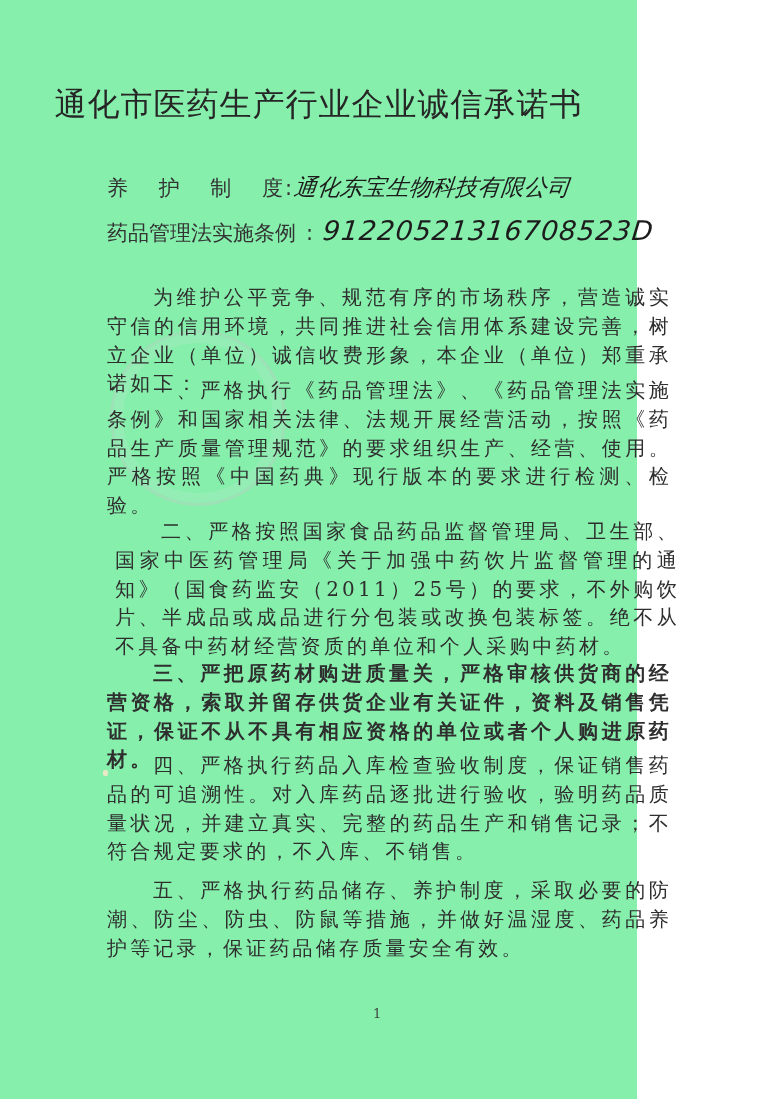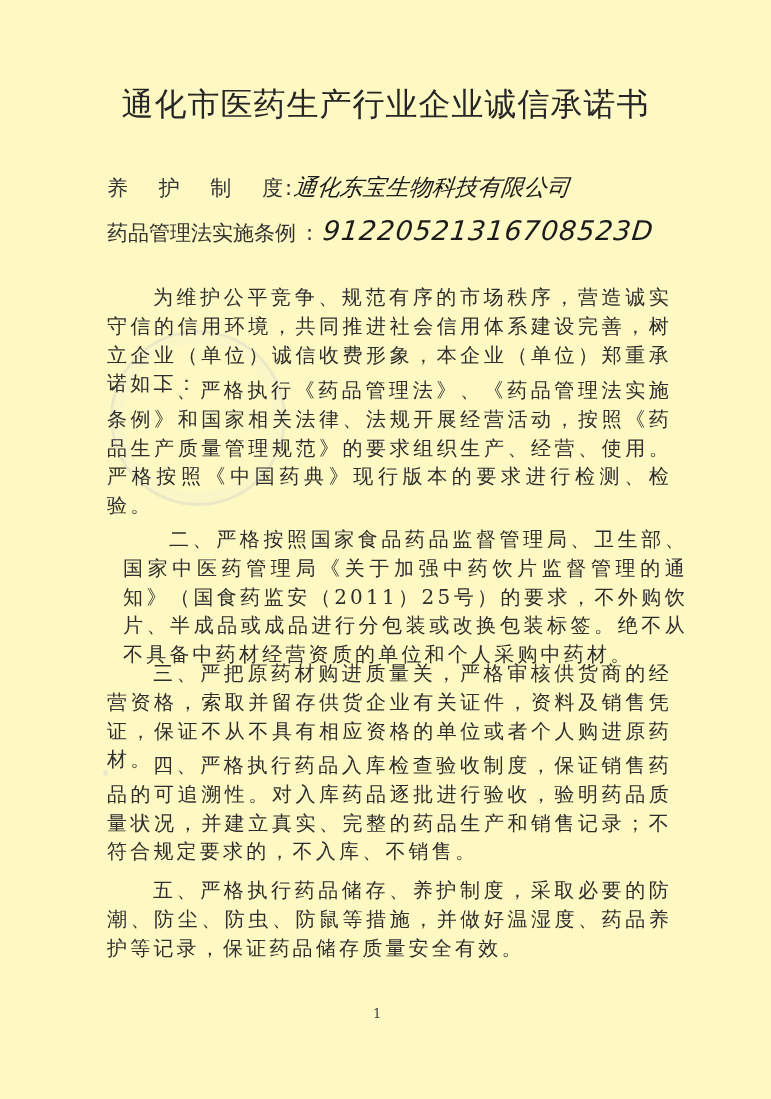--- a/index.html
+++ b/index.html
@@ -11,22 +11,22 @@
       width: 771px;
       height: 1099px;
       position: relative;
       overflow: hidden;
       color: #2b2b2b;
       font-family: "DejaVu Serif", "Liberation Serif", serif;
     }
     .page {
       position: absolute;
       left: 0; top: 0;
-      width: 771px; height: 1099px;
-      background: #fef9c3;
+      width: 637px; height: 1099px;
+      background: #86efac;
     }
     .seal-ghost {
       position: absolute;
       left: 110px;
       top: 330px;
       width: 170px;
       height: 170px;
       border-radius: 50%;
       border: 3px solid rgba(200, 200, 200, 0.35);
       box-shadow: inset 0 0 0 10px rgba(230,230,230,0.15);
@@ -118,22 +118,22 @@
   </div>
 
   <div class="field-row" style="top:215px;">
     <span class="field-label">药品管理法实施条例</span><span class="field-colon" style="margin:0 10px;">:</span><span class="handwritten code-hand">91220521316708523D</span>
   </div>
 
   <p class="para" style="top:283px; margin:0;">为维护公平竞争、规范有序的市场秩序，营造诚实守信的信用环境，共同推进社会信用体系建设完善，树立企业（单位）诚信收费形象，本企业（单位）郑重承诺如下：</p>
 
   <p class="para" style="top:376px; margin:0;">一、严格执行《药品管理法》、《药品管理法实施条例》和国家相关法律、法规开展经营活动，按照《药品生产质量管理规范》的要求组织生产、经营、使用。严格按照《中国药典》现行版本的要求进行检测、检验。</p>
 
-  <p class="para" style="top:509px; margin:16px;">二、严格按照国家食品药品监督管理局、卫生部、国家中医药管理局《关于加强中药饮片监督管理的通知》（国食药监安（2011）25号）的要求，不外购饮片、半成品或成品进行分包装或改换包装标签。绝不从不具备中药材经营资质的单位和个人采购中药材。</p>
+  <p class="para" style="top:509px; margin:8px;">二、严格按照国家食品药品监督管理局、卫生部、国家中医药管理局《关于加强中药饮片监督管理的通知》（国食药监安（2011）25号）的要求，不外购饮片、半成品或成品进行分包装或改换包装标签。绝不从不具备中药材经营资质的单位和个人采购中药材。</p>
 
-  <p class="para" style="top:659px; margin:0;">三、严把原药材购进质量关，严格审核供货商的经营资格，索取并留存供货企业有关证件，资料及销售凭证，保证不从不具有相应资格的单位或者个人购进原药材。</p>
+  <p class="para" style="top:659px; margin:0;font-weight:bold;">三、严把原药材购进质量关，严格审核供货商的经营资格，索取并留存供货企业有关证件，资料及销售凭证，保证不从不具有相应资格的单位或者个人购进原药材。</p>
 
   <p class="para" style="top:876px; margin:0;">五、严格执行药品储存、养护制度，采取必要的防潮、防尘、防虫、防鼠等措施，并做好温湿度、药品养护等记录，保证药品储存质量安全有效。</p>
 
   <p class="para" style="top:751px; margin:0;">四、严格执行药品入库检查验收制度，保证销售药品的可追溯性。对入库药品逐批进行验收，验明药品质量状况，并建立真实、完整的药品生产和销售记录；不符合规定要求的，不入库、不销售。</p>
 
   <div class="page-number">1</div>
 </div>
 
 </body></html>

